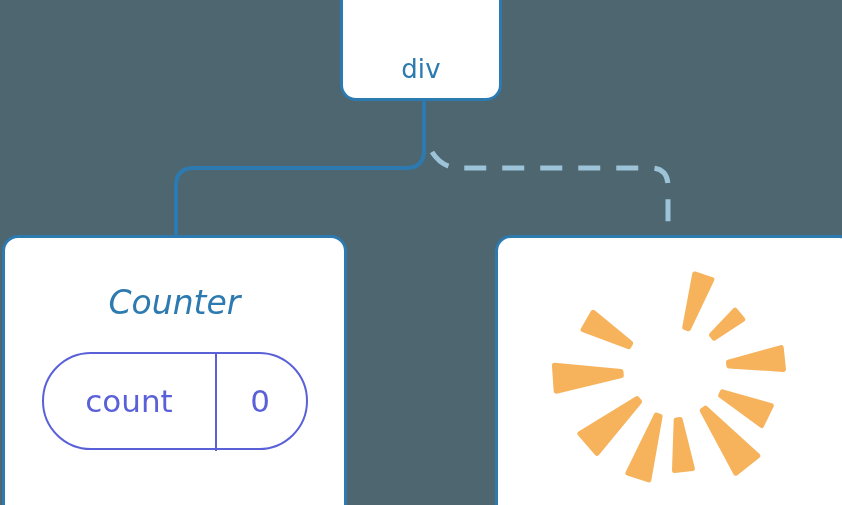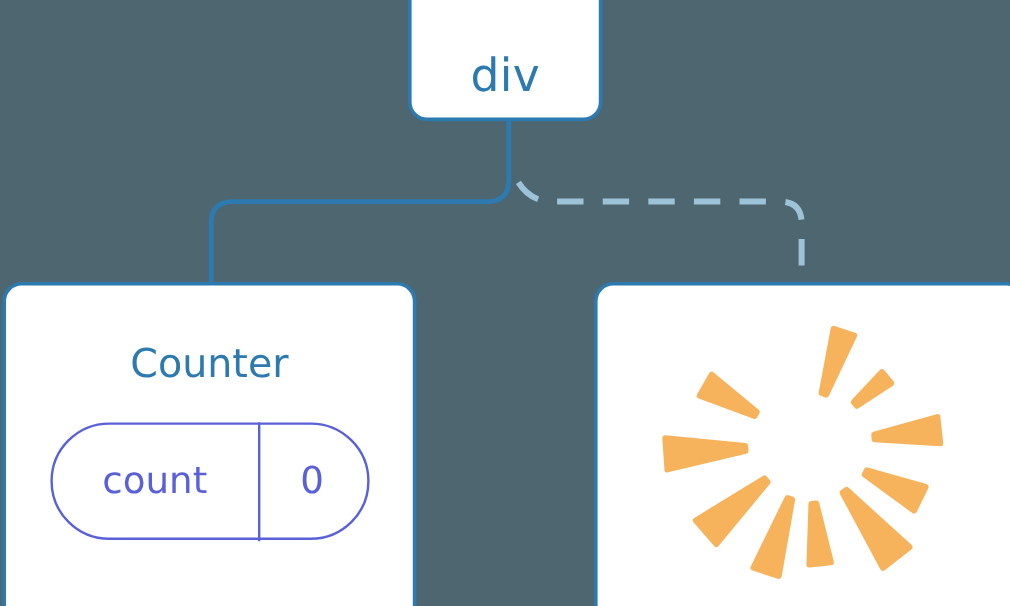--- a/index.html
+++ b/index.html
@@ -41,41 +41,42 @@
     top: -18px;
     width: 162px;
     height: 119px;
     display: flex;
     align-items: flex-end;
     justify-content: center;
     padding-bottom: 16px;
   }
   .node-label {
     color: #2d7ab0;
-    font-size: 38px;
+    font-size: 26px;
     font-weight: 400;
     letter-spacing: 0.2px;
     line-height: 1;
   }
   .node-counter {
     left: 2px;
     top: 235px;
     width: 345px;
     height: 290px;
     display: flex;
     flex-direction: column;
     align-items: center;
     padding-top: 48px;
   }
   .counter-title {
     color: #2d7ab0;
     font-size: 33px;
     font-weight: 400;
     line-height: 1;
     margin-bottom: 33px;
+    font-style: italic;
   }
   .state-pill {
     position: relative;
     width: 266px;
     height: 98px;
     border: 2.5px solid #5a61d8;
     border-radius: 49px;
     box-sizing: border-box;
     display: flex;
     align-items: center;

